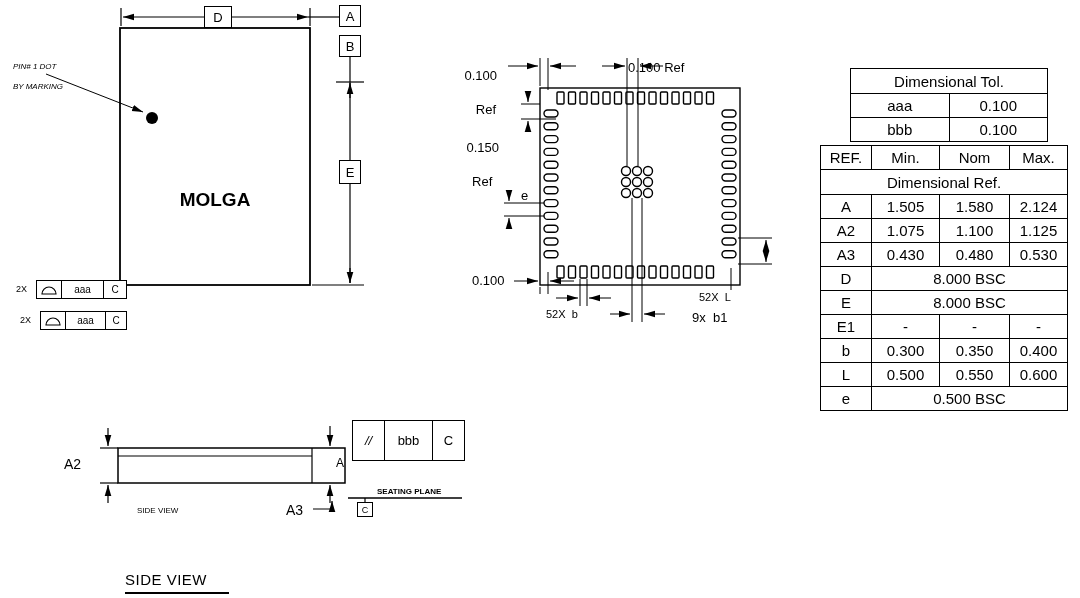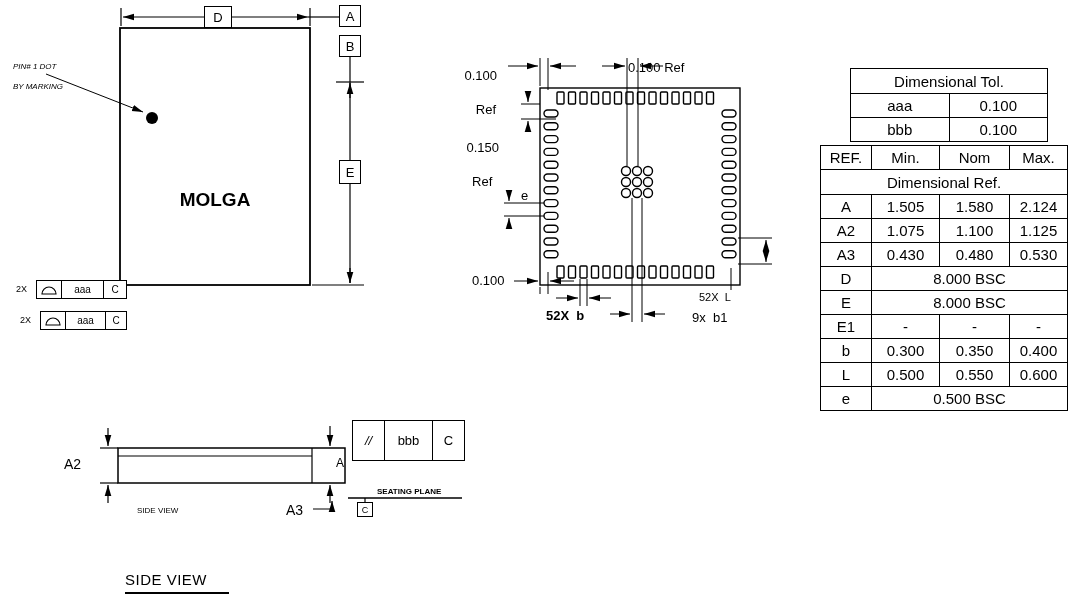--- a/index.html
+++ b/index.html
@@ -221,21 +221,21 @@
     <span>0.100</span><br>
     <span>Ref</span>
   </div>
   <div class="lbl" style="left:628px;top:60px;font-size:13px;">0.100 Ref</div>
   <div class="lbl" style="left:452px;top:122px;width:46px;text-align:center;font-size:13px;line-height:17px;">
     <span>0.150</span><br>
     <span>Ref</span>
   </div>
   <div class="lbl" style="left:521px;top:188px;font-size:13px;">e</div>
   <div class="lbl" style="left:472px;top:273px;font-size:13px;">0.100</div>
-  <div class="lbl" style="left:546px;top:308px;font-size:13px;font-weight:bold;">52X  b</div>
+  <div class="lbl" style="left:546px;top:308px;font-size:11px;">52X  b</div>
   <div class="lbl" style="left:692px;top:310px;font-size:13px;">9x  b1</div>
   <div class="lbl" style="left:699px;top:291px;font-size:11px;">52X  L</div>
 
   <div class="lbl" style="left:64px;top:456px;font-size:14px;">A2</div>
   <div class="lbl" style="left:336px;top:456px;font-size:12px;">A</div>
   <div class="lbl" style="left:286px;top:502px;font-size:14px;">A3</div>
 
   <div class="fcf" style="left:352px;top:420px;width:113px;height:41px;font-size:13px;border-width:1.4px;">
     <span class="fcf-cell" style="width:31px;">
       <i>//</i>

